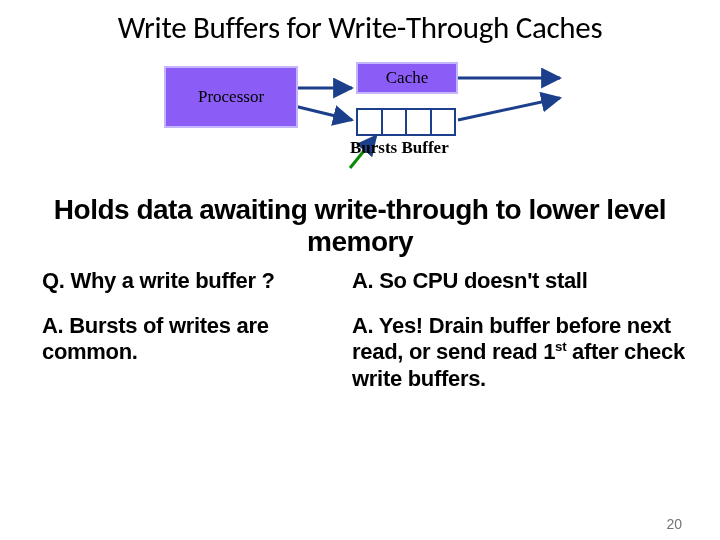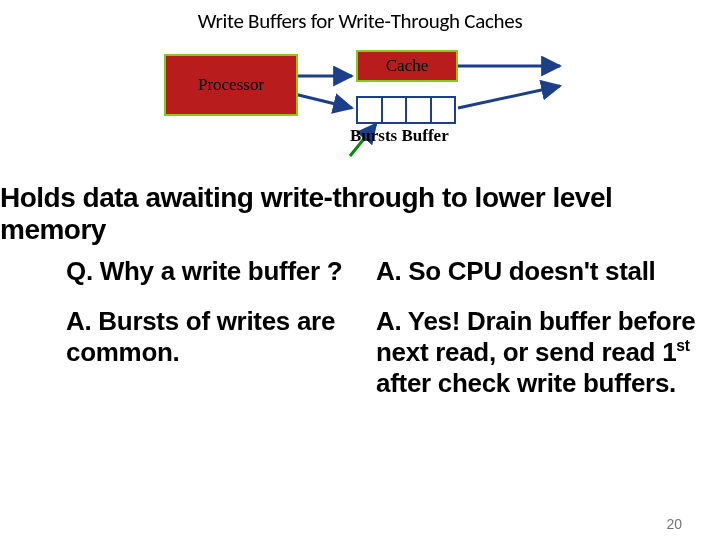--- a/index.html
+++ b/index.html
@@ -1,27 +1,27 @@
 <!DOCTYPE html>
 <html><head>
 <meta charset="utf-8">
 <style>
   body{margin:0;width:720px;height:540px;background:#fff;font-family:Calibri,Arial,sans-serif;position:relative;overflow:hidden}
-  .title{font-size:21px;letter-spacing:-.3px;text-align:center;padding:8px 17px 0;font-weight:400}
+  .title{font-size:31px;letter-spacing:-.3px;text-align:center;padding:8px 17px 0;font-weight:400}
   .diagram{position:relative;height:140px;margin:10px 0 0}
-  .box{position:absolute;border:2px solid #84cc16;display:flex;align-items:center;justify-content:center;font-family:"Times New Roman",serif;font-size:17px;background:#b91c1c;line-height:1.1;text-align:center}
+  .box{position:absolute;border:2px solid #c4b5fd;display:flex;align-items:center;justify-content:center;font-family:"Times New Roman",serif;font-size:17px;background:#8b5cf6;line-height:1.1;text-align:center}
   #proc{left:164px;top:10px;width:130px;height:58px}
   #cache{left:356px;top:6px;width:98px;height:28px}
   #mem{left:564px;top:6px;width:68px;height:58px}
   #wb{position:absolute;left:356px;top:52px;width:98px;height:24px;border:2px solid #1b3f8b;border-right:none;display:flex}
   #wb div{flex:1;border-right:2px solid #1b3f8b}
   .wblbl{position:absolute;left:350px;top:82px;font-family:"Times New Roman",serif;font-size:17px;font-weight:700}
   svg.arrows{position:absolute;left:0;top:0;width:720px;height:140px}
-  .subtitle{font-size:28px;font-weight:700;letter-spacing:-.5px;line-height:1.15;margin:-2px 0 10px;font-family:Arial,sans-serif}
-  .qa{display:grid;grid-template-columns:300px 370px;column-gap:10px;padding:0 66px;font-family:Arial,sans-serif;font-size:26px;font-weight:700;letter-spacing:-.3px;line-height:1.2;row-gap:18px}
+  .subtitle{font-size:28px;font-weight:700;text-align:center;letter-spacing:-.5px;line-height:1.15;margin:-2px 0 10px;font-family:Arial,sans-serif}
+  .qa{display:grid;grid-template-columns:300px 370px;column-gap:10px;padding:0 42px;font-family:Arial,sans-serif;font-size:22px;font-weight:700;letter-spacing:-.3px;line-height:1.2;row-gap:18px}
   .qa div{align-self:start}
   .pg{position:absolute;right:38px;bottom:8px;font-size:14px;color:#737373;font-family:Arial,sans-serif}
   sup{font-size:.6em}
 </style>
 </head>
 <body>
 
 <div class="title">Write Buffers for Write-Through Caches</div>
 
 <div class="diagram">

